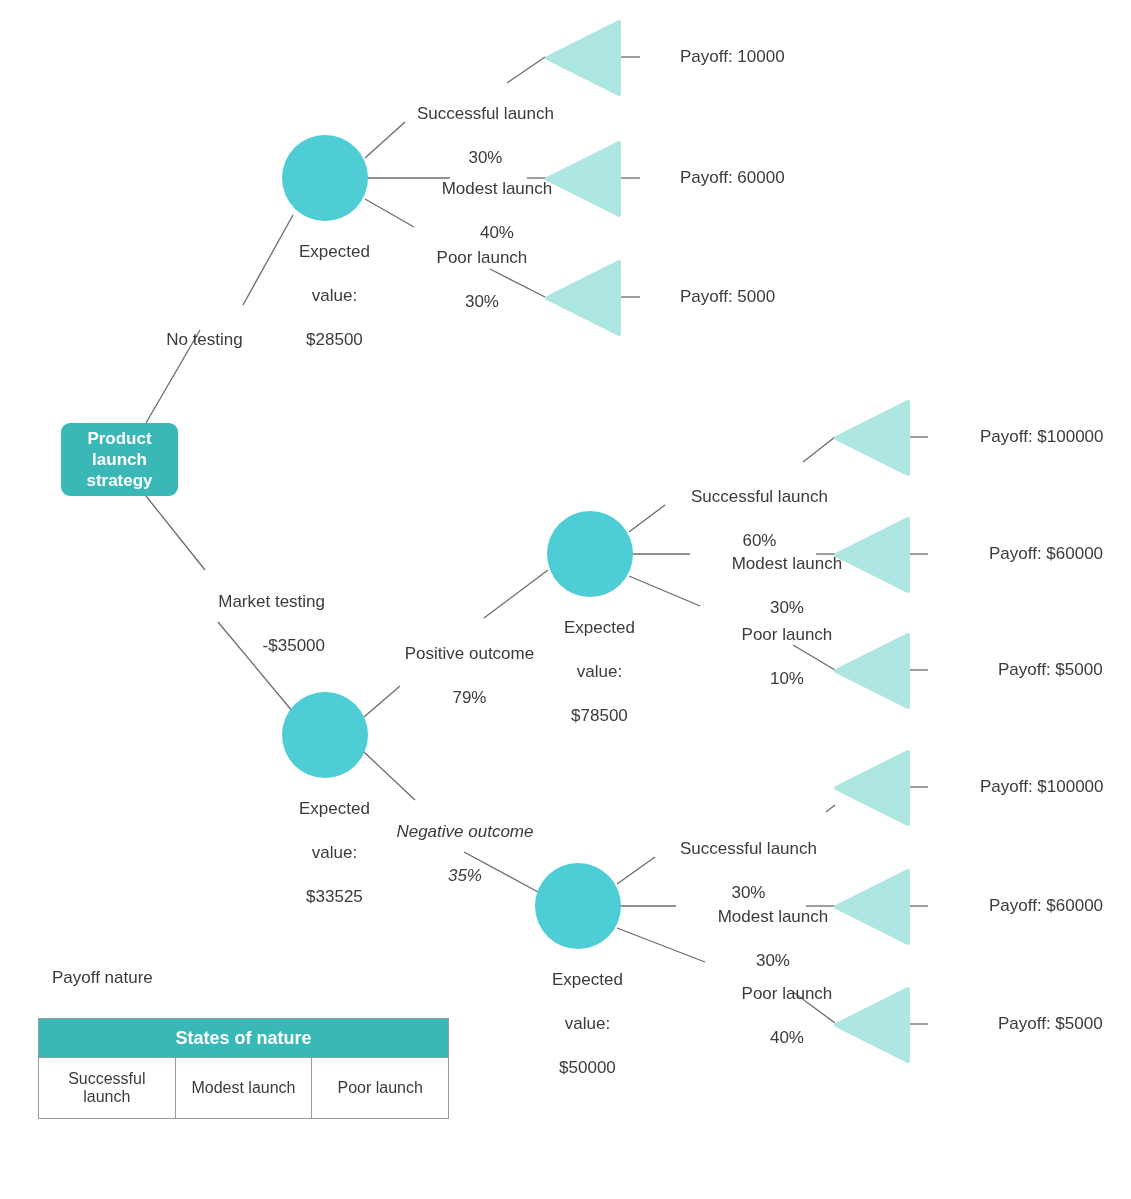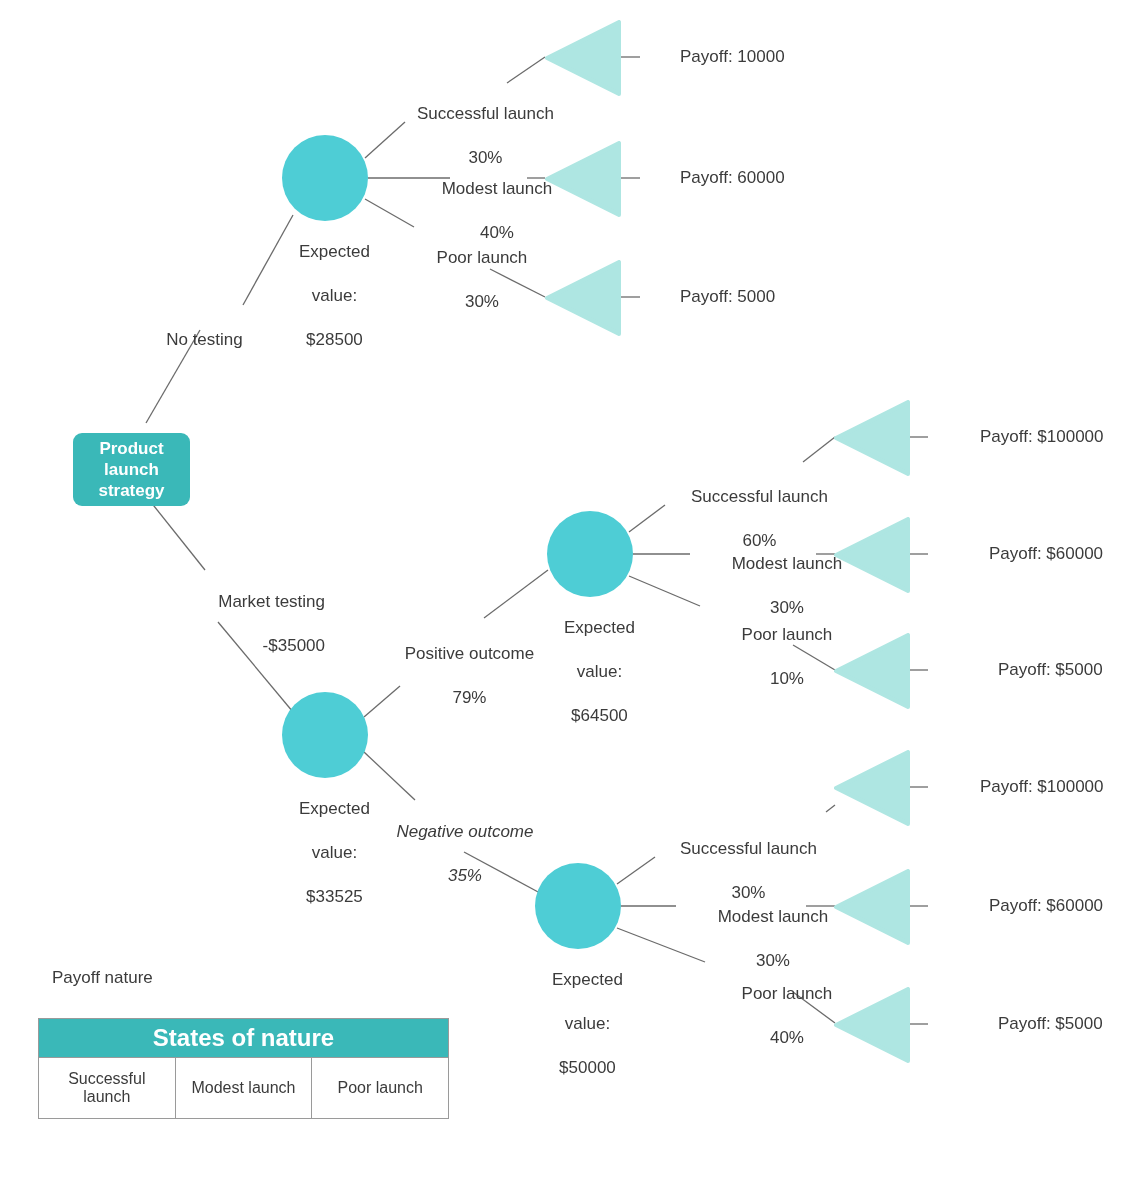--- a/index.html
+++ b/index.html
@@ -70,21 +70,21 @@
   }
   table.payoff {
     border-collapse: collapse;
     width: 411px;
     table-layout: fixed;
   }
   table.payoff th.states {
     background: #3ab8b8;
     color: #ffffff;
     font-weight: bold;
-    font-size: 24px;
+    font-size: 18px;
     height: 36px;
     border: 1px solid #9a9a9a;
     text-align: center;
   }
   table.payoff td {
     border: 1px solid #9a9a9a;
     text-align: center;
     font-size: 16px;
     color: #3b3b3b;
     padding: 6px 4px;
@@ -146,21 +146,21 @@
       <line x1="907" y1="437" x2="928" y2="437"></line>
       <line x1="907" y1="554" x2="928" y2="554"></line>
       <line x1="907" y1="670" x2="928" y2="670"></line>
 
       <line x1="907" y1="787" x2="928" y2="787"></line>
       <line x1="907" y1="906" x2="928" y2="906"></line>
       <line x1="907" y1="1024" x2="928" y2="1024"></line>
     </g>
   </svg>
 
-  <div class="node-decision" style="left:73px; top:423px; width:117px; height:73px;margin-top:10px;">
+  <div class="node-decision" style="left:61px; top:423px; width:117px; height:73px;">
     <span style="display:block;">
       <span>Product</span><br>
       <span>launch</span><br>
       <span>strategy</span>
     </span>
   </div>
 
   <div class="node-chance" style="left:282px; top:135px; width:86px; height:86px;"></div>
   <div class="node-chance" style="left:282px; top:692px; width:86px; height:86px;"></div>
   <div class="node-chance" style="left:547px; top:511px; width:86px; height:86px;"></div>
@@ -266,21 +266,21 @@
     <span>30%</span>
   </div>
   <div class="lbl" style="left:700px; top:602px; width:155px;">
     <span>Poor launch</span><br>
     <span>10%</span>
   </div>
 
   <div class="lbl" style="left:515px; top:595px; width:150px;">
     <span>Expected</span><br>
     <span>value:</span><br>
-    <span>$64500</span>
+    <span>$78500</span>
   </div>
 
   <div class="lbl" style="left:644px; top:816px; width:190px;">
     <span>Successful launch</span><br>
     <span>30%</span>
   </div>
   <div class="lbl" style="left:676px; top:884px; width:175px;">
     <span>Modest launch</span><br>
     <span>30%</span>
   </div>

